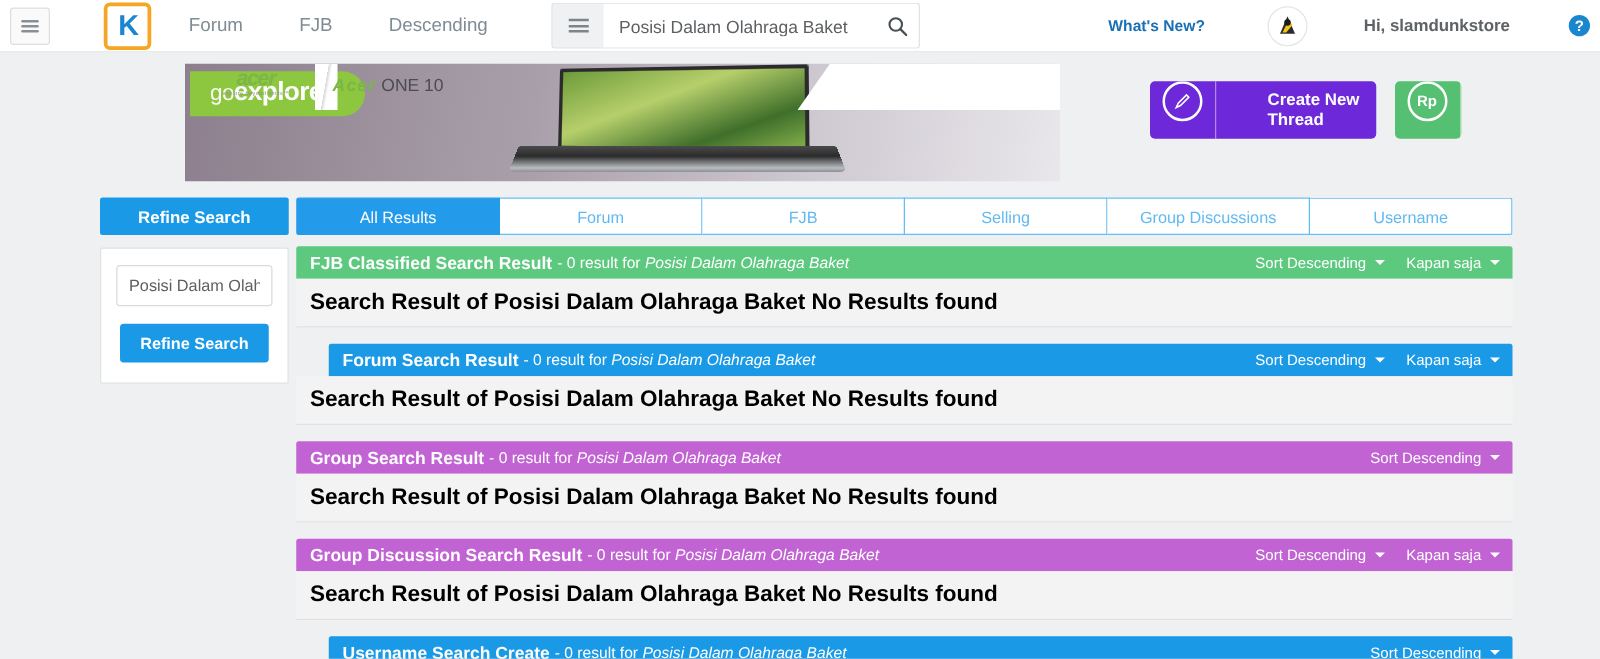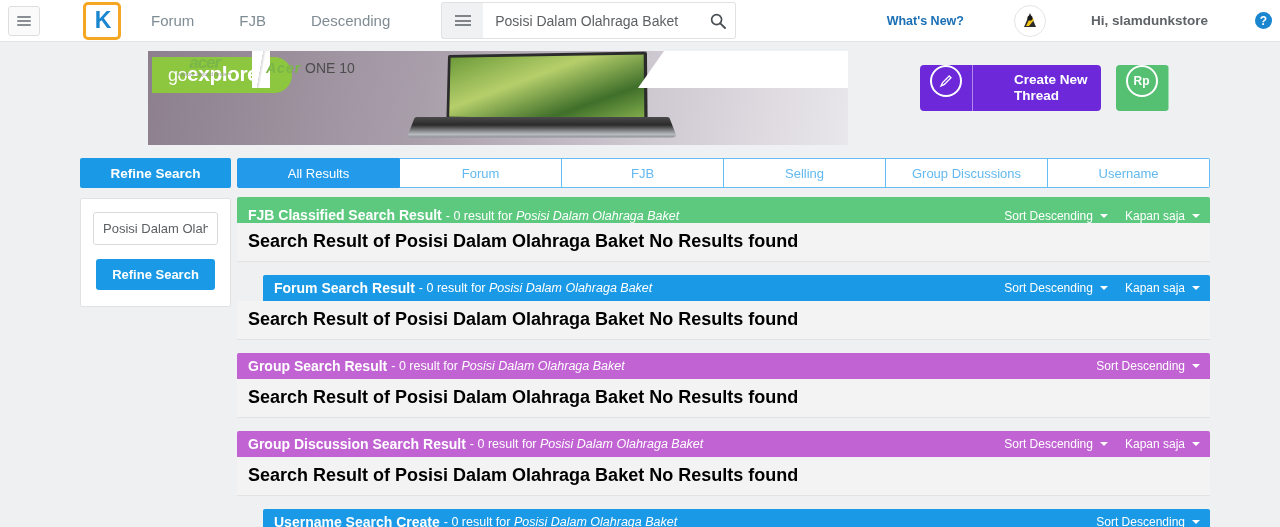--- a/index.html
+++ b/index.html
@@ -413,21 +413,21 @@
     border-top: 4px solid #fff;
   }
   .rbody {
     background: #f3f3f3;
     border-bottom: 1px solid #e2e2e2;
     padding: 8px 11px 9px;
     font-size: 18px;
     font-weight: bold;
     color: #000000;
   }
-  .c-green { background: #5cc97f; align-items: flex-end; }
+  .c-green { background: #5cc97f; }
   .c-blue  { background: #1a9ae6; margin-left: 26px; }
   .c-purple{ background: #c263d4; }
 </style>
 </head>
 <body>
 
 <div class="topbar">
   <div class="hamburger-box">
     <span class="ham-lines">
         <i></i>

